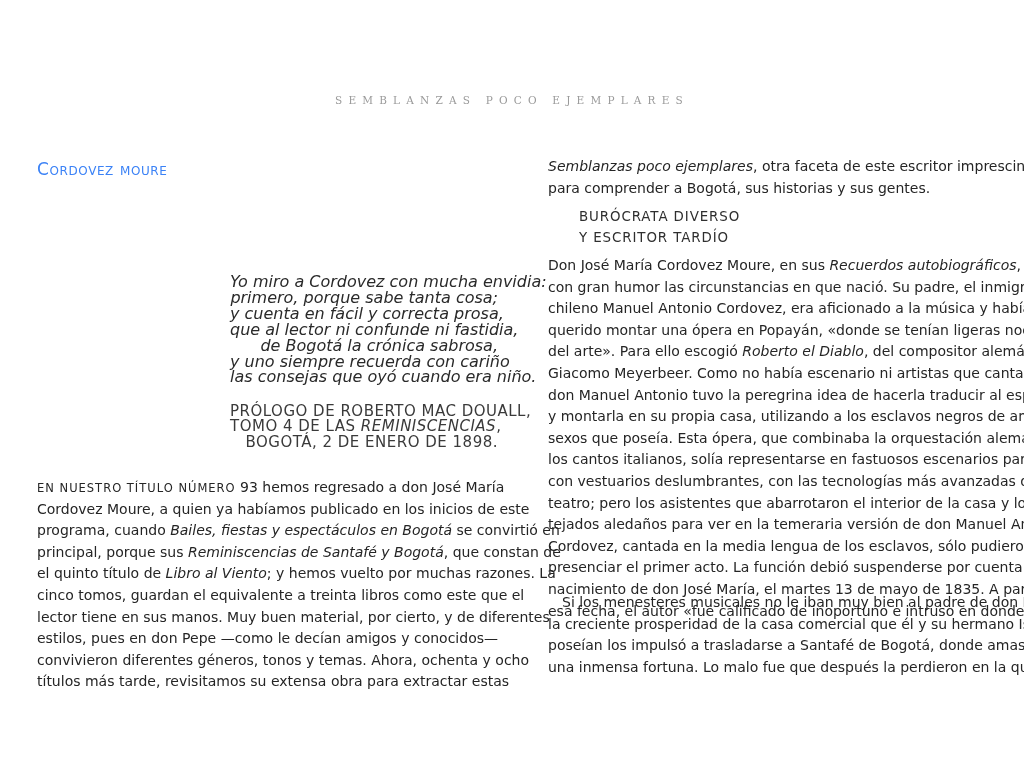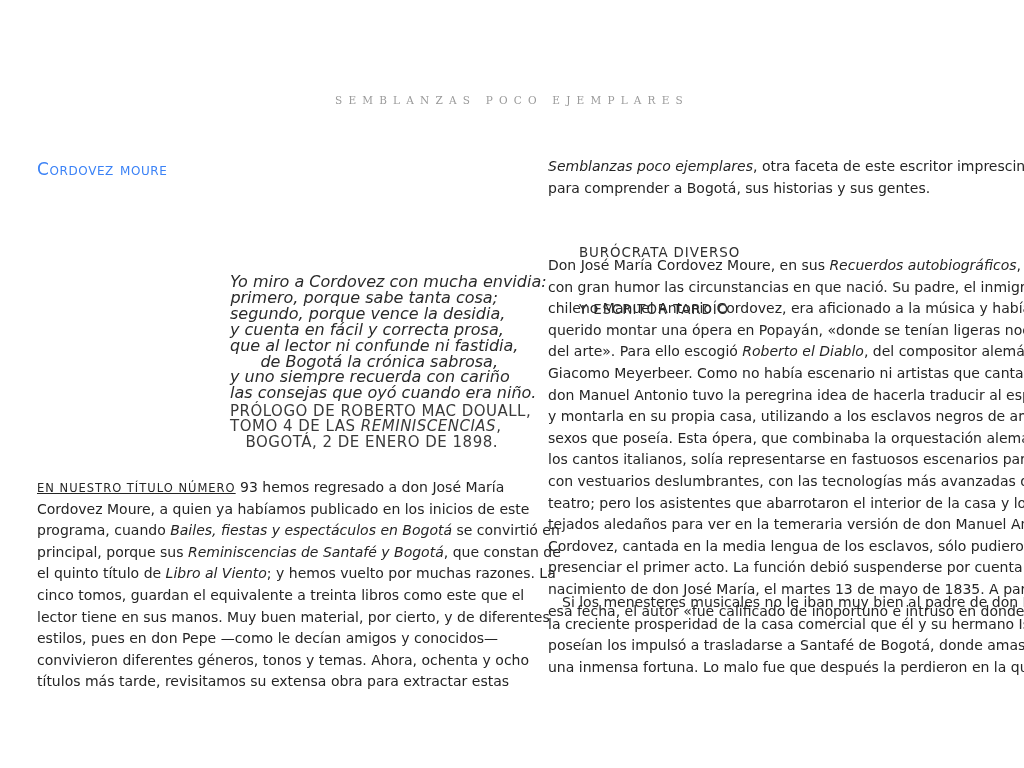--- a/index.html
+++ b/index.html
@@ -78,21 +78,20 @@
       height: 21.6px;
       overflow: visible;
     }
     .body-text .ln.last {
       text-align-last: left;
     }
     .smallcaps-lead {
       font-size: 11.5px;
       letter-spacing: 1px;
       text-transform: uppercase;
-      text-decoration: underline;
     }
     .left-para {
       position: absolute;
       top: 477px;
       left: 37px;
       width: 461px;
     }
     .right-para-0 {
       position: absolute;
       top: 156px;
@@ -102,21 +101,21 @@
     .section-heading {
       position: absolute;
       top: 207px;
       left: 579px;
       font-size: 13.4px;
       line-height: 20.5px;
       letter-spacing: 0.9px;
       color: #2f2f2f;
       text-transform: uppercase;
     }
-    .section-heading .line { display: block; white-space: nowrap; margin-top: 36px; }
+    .section-heading .line { display: block; white-space: nowrap; }
     .right-para-1 {
       position: absolute;
       top: 255px;
       left: 548px;
       width: 461px;
     }
     .right-para-2 {
       position: absolute;
       top: 592px;
       left: 548px;
@@ -127,21 +126,20 @@
 </head>
 <body>
 
 <div class="running-head">SEMBLANZAS POCO EJEMPLARES</div>
 
 <div class="chapter-title">Cordovez moure</div>
 
 <div class="epigraph">
   <span class="line">Yo miro a Cordovez con mucha envidia:</span>
   <span class="line">primero, porque sabe tanta cosa;</span>
-  <span class="line">segundo, porque vence la desidia,</span>
   <span class="line">y cuenta en fácil y correcta prosa,</span>
   <span class="line">que al lector ni confunde ni fastidia,</span>
   <span class="line">de Bogotá la crónica sabrosa,</span>
   <span class="line">y uno siempre recuerda con cariño</span>
   <span class="line">las consejas que oyó cuando era niño.</span>
 </div>
 
 <div class="attribution">
   <span class="line">Prólogo de Roberto Mac Douall,</span>
   <span class="line"><span>tomo 4 de las </span><i>Reminiscencias</i><span>,</span></span>

